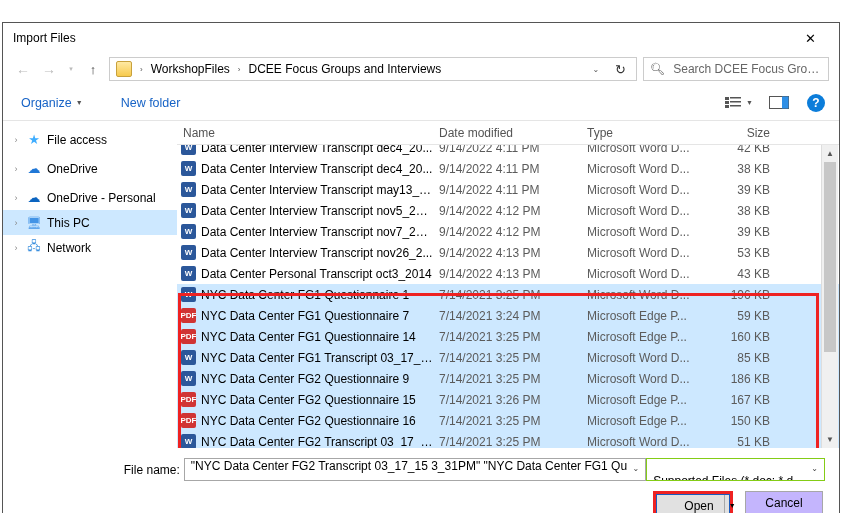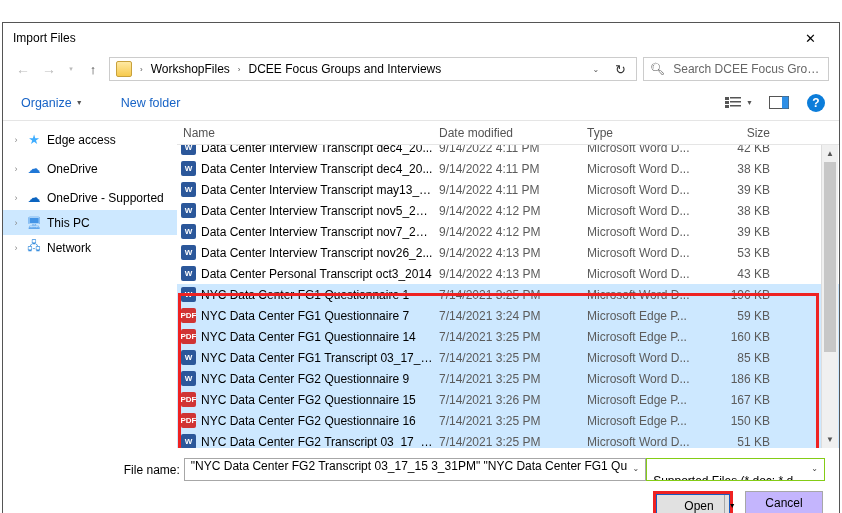--- a/index.html
+++ b/index.html
@@ -144,33 +144,33 @@
     </div>
     <div class="help-ico">?</div>
   </div>
 
   <div class="body">
 
     <div class="sidebar" id="sidebar">
         <div class="side-item">
           <span class="side-exp">›</span>
           <span class="ico-generic star">★</span>
-          <span class="side-lbl">Edge access</span>
+          <span class="side-lbl">File access</span>
         </div>
         <div style="height: 4px;"></div>
         <div class="side-item">
           <span class="side-exp">›</span>
           <span class="ico-generic cloud">☁</span>
           <span class="side-lbl">OneDrive</span>
         </div>
         <div style="height: 4px;"></div>
         <div class="side-item">
           <span class="side-exp">›</span>
           <span class="ico-generic cloud2">☁</span>
-          <span class="side-lbl">OneDrive - Supported</span>
+          <span class="side-lbl">OneDrive - Personal</span>
         </div>
         <div class="side-item sel">
           <span class="side-exp">›</span>
           <span class="ico-generic pc">🖥</span>
           <span class="side-lbl">This PC</span>
         </div>
         <div style="height: 0px;"></div>
         <div class="side-item">
           <span class="side-exp">›</span>
           <span class="ico-generic net">🖧</span>

